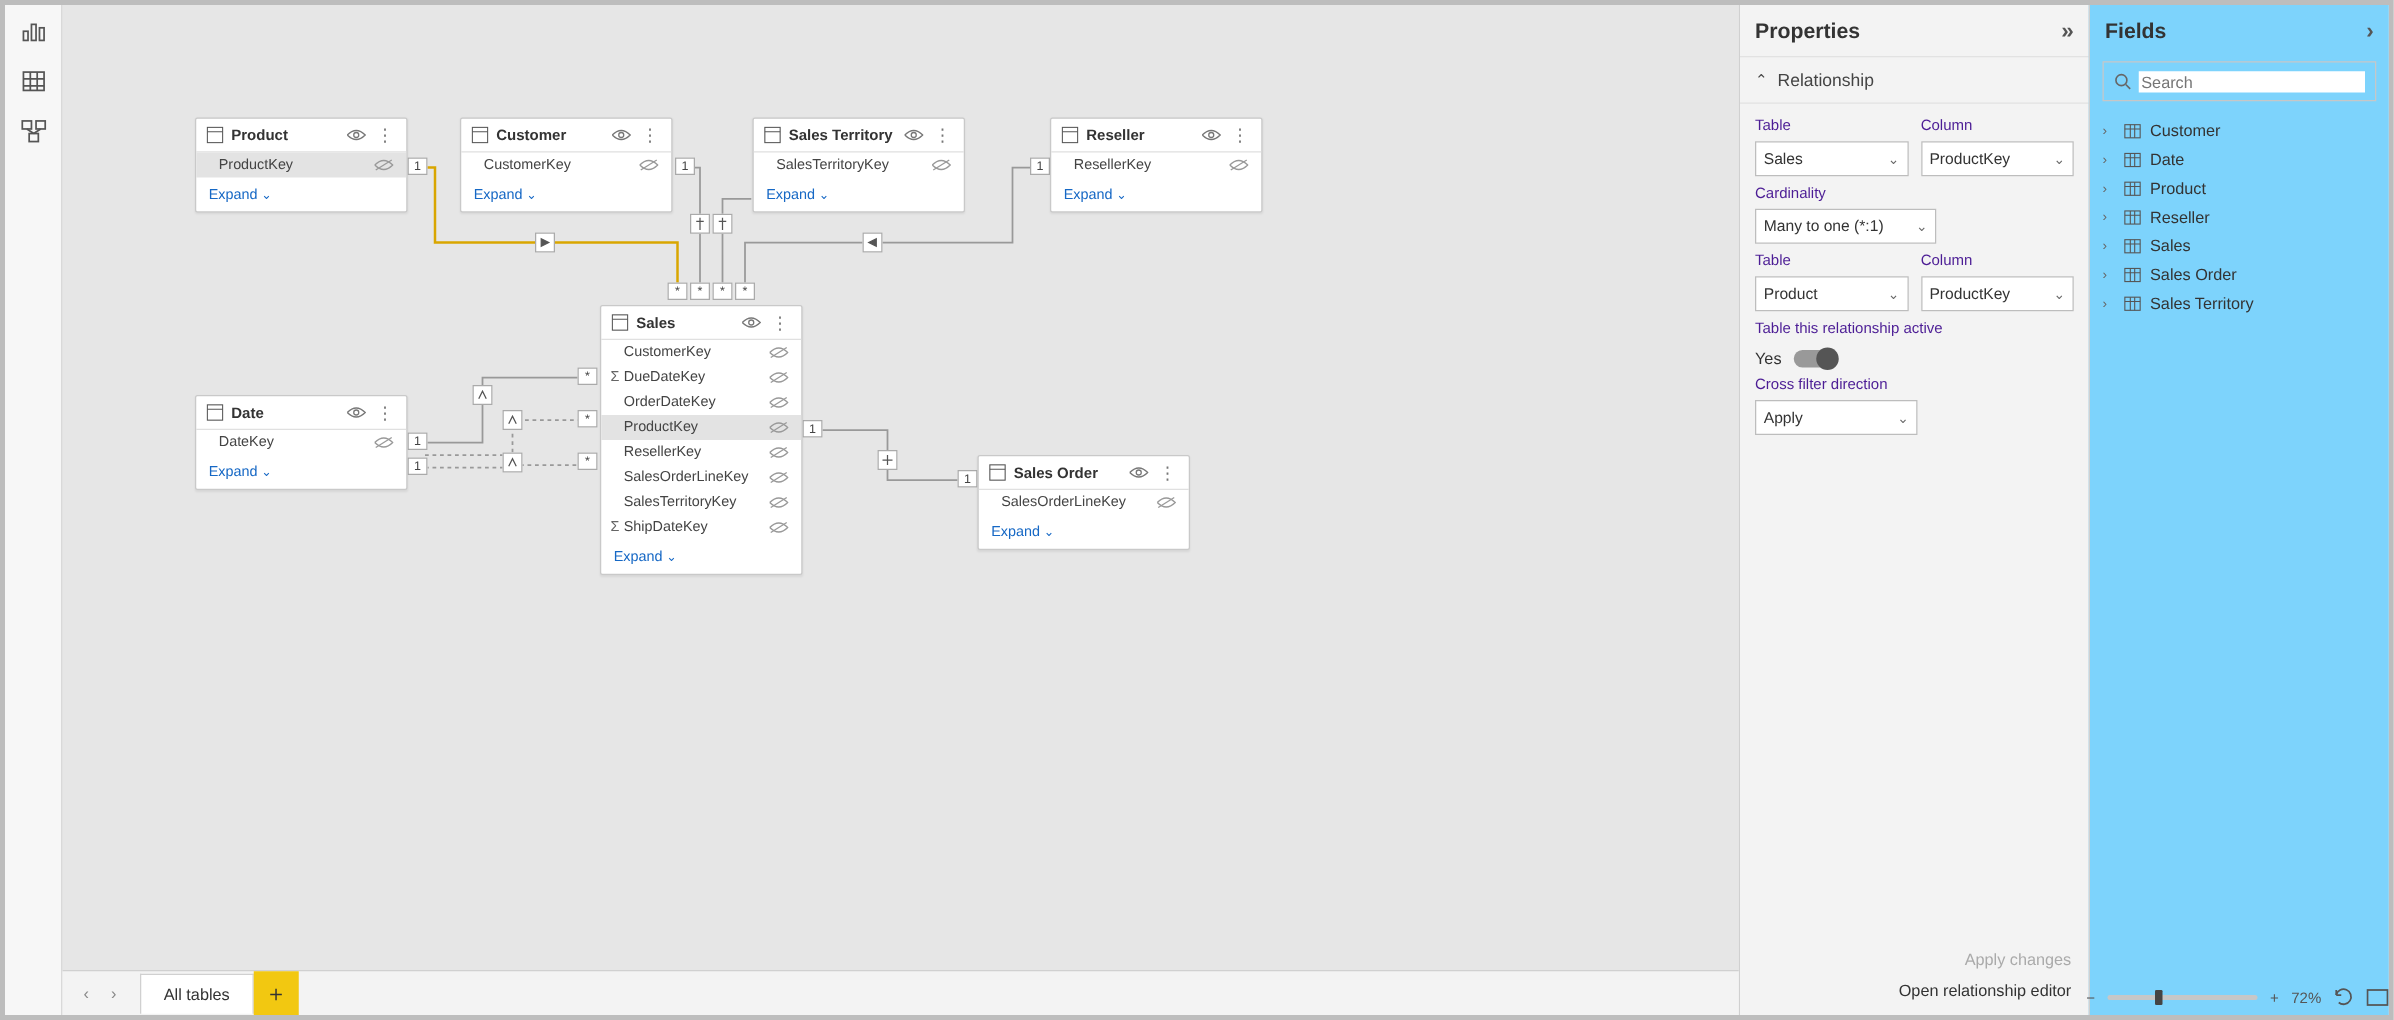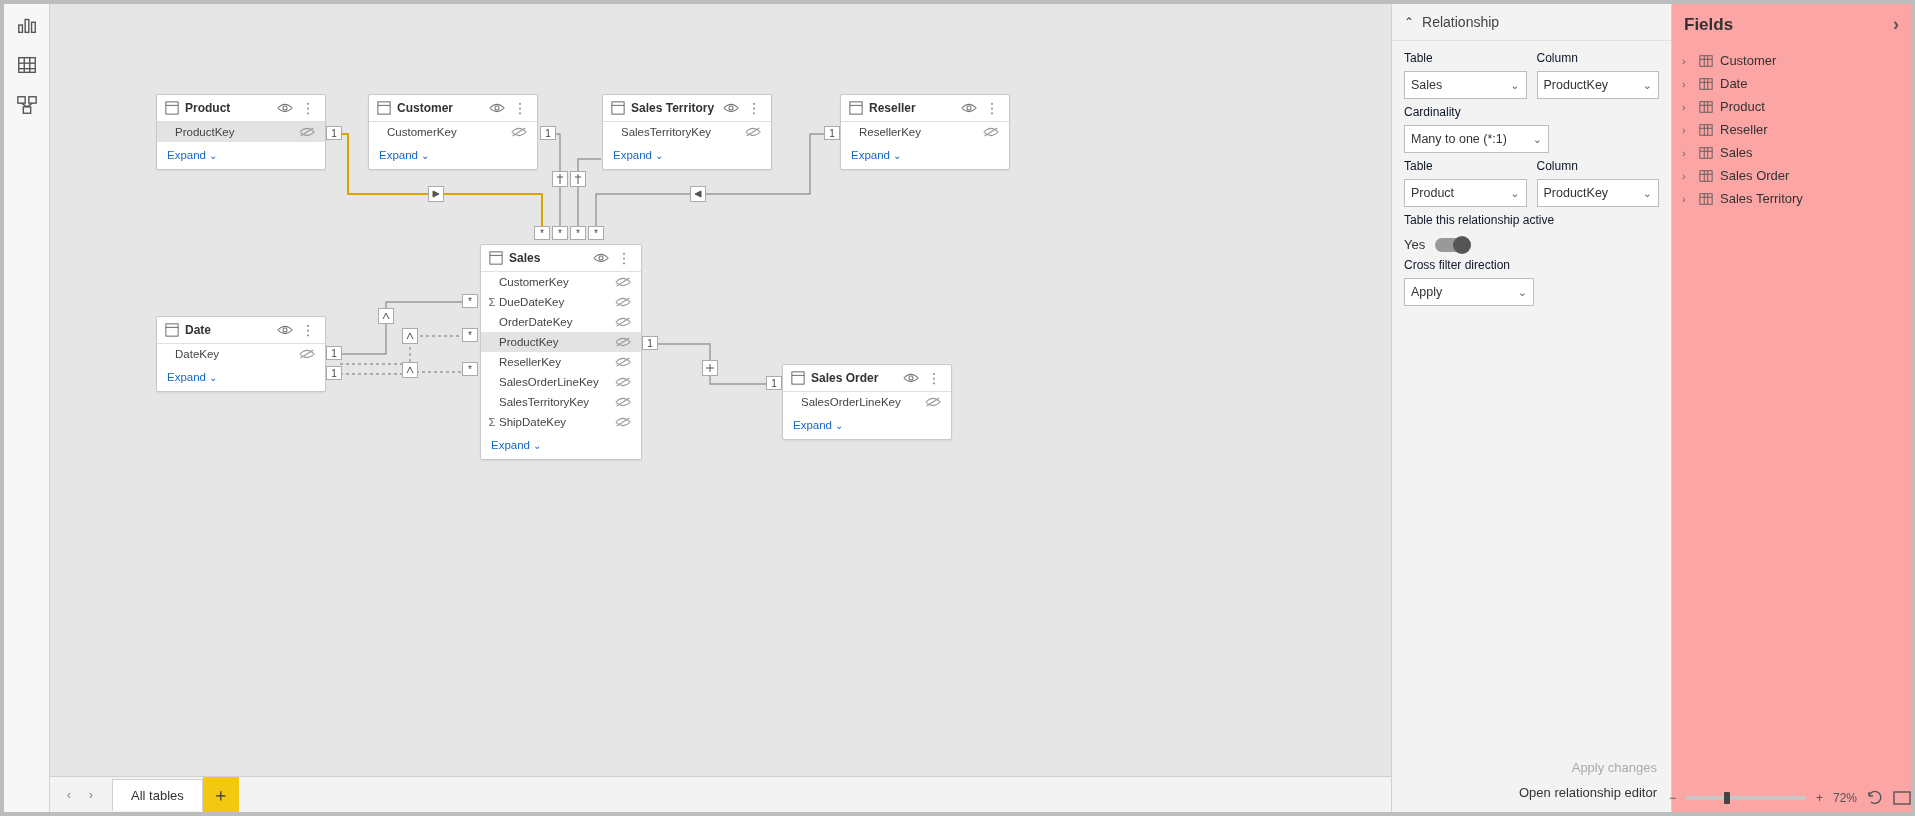--- a/index.html
+++ b/index.html
@@ -35,31 +35,31 @@
   .status-bar { position:absolute; right:4px; bottom:4px; height:28px; display:flex; align-items:center; gap:10px; font-size:12px; color:#555;}
   .status-bar .slider { width:120px; height:4px; background:#c7c7c7; position:relative; border-radius:2px;}
   .status-bar .slider .knob { position:absolute; left:38px; top:-4px; width:6px; height:12px; background:#444; border-radius:1px;}
   .props { width:280px; background:#f3f3f3; border-left:1px solid #d0d0d0; display:flex; flex-direction:column;}
   .panel-header { display:flex; align-items:center; padding:10px 12px; font-size:17px; font-weight:600; border-bottom:1px solid #ddd;}
   .panel-header .sp { flex:1;}
   .panel-header .coll { font-size:18px; cursor:pointer; color:#555;}
   .section-hdr { display:flex; align-items:center; gap:8px; padding:10px 12px; font-size:14px; color:#444; border-bottom:1px solid #e2e2e2; background:#f3f3f3;}
   .section-hdr .chev { font-size:12px;}
   .form { padding:10px 12px; display:grid; grid-template-columns:1fr 1fr; gap:6px 10px;}
-  .form label { font-size:12px; color:#0f172a;}
+  .form label { font-size:12px; color:#4c1d95;}
   .sel { width:100%; height:28px; background:#fff; border:1px solid #bdbdbd; padding:0 6px; font-size:12.5px; display:flex; align-items:center; justify-content:space-between; cursor:pointer;}
   .sel .chev { font-size:11px; color:#666;}
   .full { grid-column:1 / span 2;}
   .toggle-row { grid-column:1/span 2; display:flex; align-items:center; gap:10px; padding-top:4px;}
   .toggle { width:34px; height:14px; background:#999; border-radius:8px; position:relative;}
   .toggle .knob { position:absolute; right:-2px; top:-2px; width:18px; height:18px; background:#555; border-radius:50%;}
   .actions { margin-top:auto; padding:12px 14px 0; text-align:right; font-size:13px; }
   .actions .dis { color:#aaa; margin-bottom:10px;}
   .actions .lnk { color:#333; cursor:pointer; margin-bottom:12px;}
-  .fields { width:240px; background:#fca5a5; border-left:1px solid #d0d0d0; display:flex; flex-direction:column;}
+  .fields { width:240px; background:#7dd3fc; border-left:1px solid #d0d0d0; display:flex; flex-direction:column;}
   .fields .panel-header { border-bottom:none;}
   .search { margin:4px 10px 8px; height:32px; border:1px solid #c7c7c7; display:flex; align-items:center; padding:0 8px; gap:6px;}
   .search input { border:none; outline:none; flex:1; font-size:13px;}
   .field-tree { padding:4px 6px; overflow:auto;}
   .tree-row { display:flex; align-items:center; gap:6px; padding:4px 4px; font-size:13px; color:#333; cursor:pointer;}
   .tree-row .chev { width:10px; font-size:11px; color:#666;}
   .tbl-ico-sm { width:16px; height:14px;}
   .wide-sel { width:130px;}
 </style>
 </head>
@@ -386,20 +386,25 @@
 
     <div class="bottom-tabs">
       <span class="nav">‹</span>
       <span class="nav">›</span>
       <div class="tab">All tables</div>
       <div class="add">＋</div>
     </div>
   </div>
 
   <div class="props">
+    <div class="panel-header">
+      <span>Properties</span>
+      <span class="sp"></span>
+      <span class="coll">»</span>
+    </div>
     <div class="section-hdr">
       <span class="chev">⌃</span>
       <span>Relationship</span>
     </div>
     <div class="form">
       <label>Table</label>
       <label>Column</label>
       <div class="sel">
           <span>Sales</span>
           <span class="chev">⌄</span>
@@ -444,20 +449,27 @@
       <div class="dis">Apply changes</div>
       <div class="lnk">Open relationship editor</div>
     </div>
   </div>
 
   <div class="fields">
     <div class="panel-header">
       <span>Fields</span>
       <span class="sp"></span>
       <span class="coll">›</span>
+    </div>
+    <div class="search">
+      <svg width="14" height="14" viewBox="0 0 16 16" fill="none" stroke="#666" stroke-width="1.5">
+          <circle cx="7" cy="7" r="5"></circle>
+          <line x1="11" y1="11" x2="15" y2="15"></line>
+        </svg>
+      <input placeholder="Search" style="">
     </div>
     <div class="field-tree" id="field-tree">
         <div class="tree-row">
           <span class="chev">›</span>
           <svg class="tbl-ico-sm" viewBox="0 0 16 16">
             <rect x="1" y="2" width="14" height="12" fill="none" stroke="#555"></rect>
             <line x1="1" y1="6" x2="15" y2="6" stroke="#555"></line>
             <line x1="6" y1="2" x2="6" y2="14" stroke="#555"></line>
             <line x1="10" y1="2" x2="10" y2="14" stroke="#555"></line>
           </svg>

